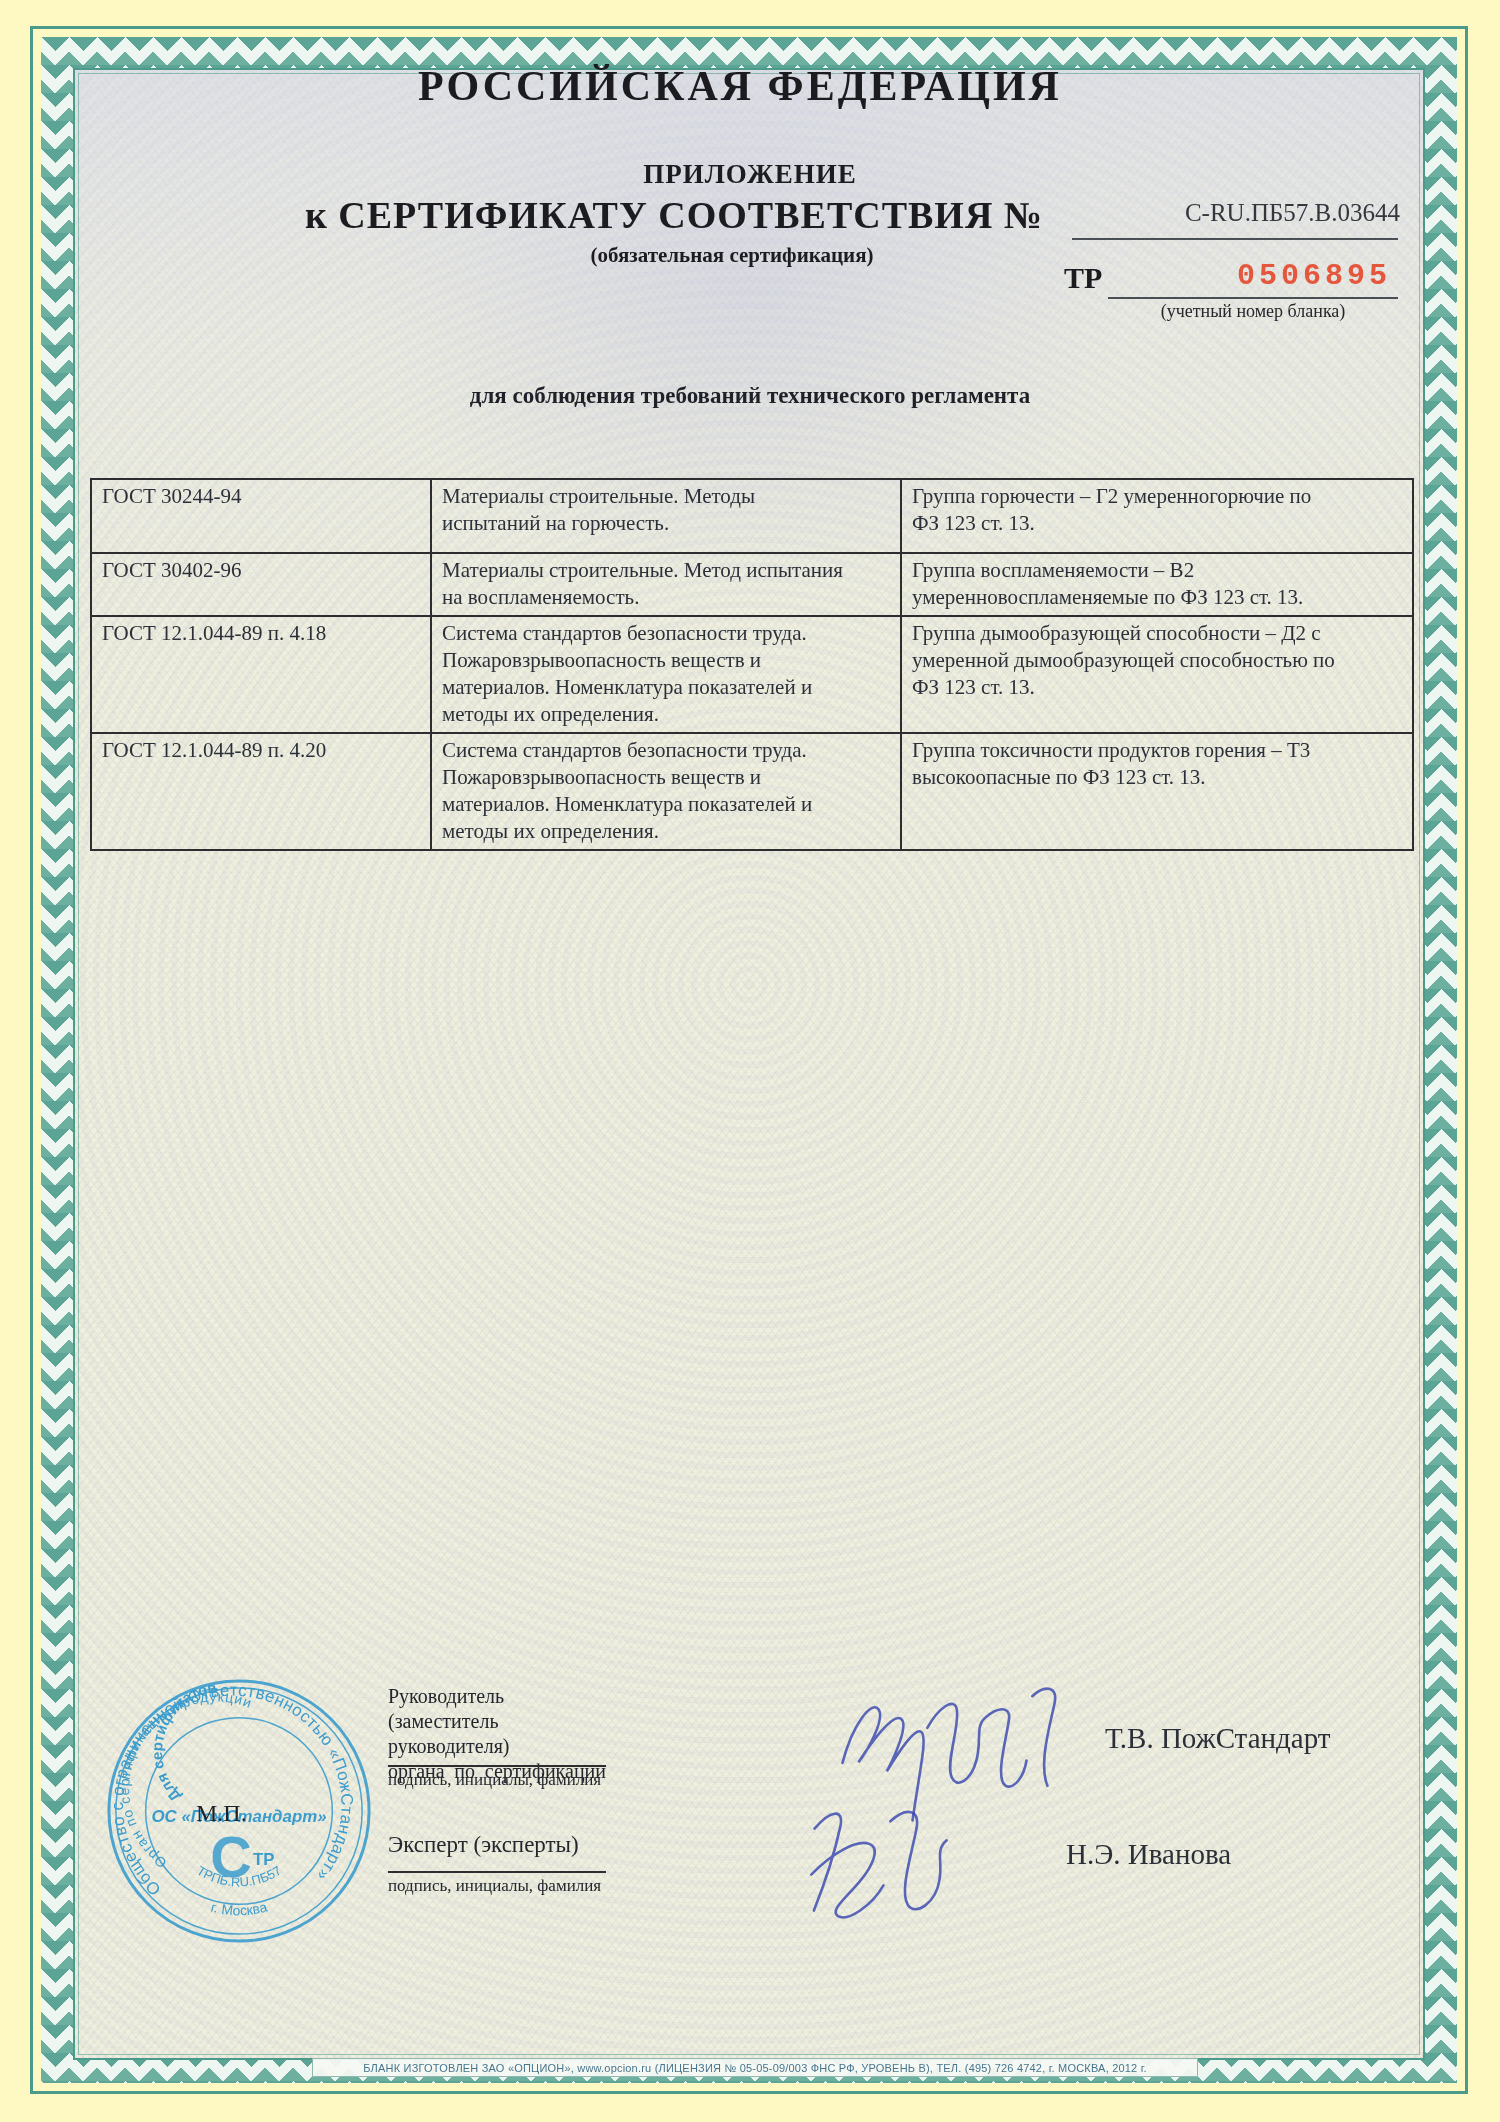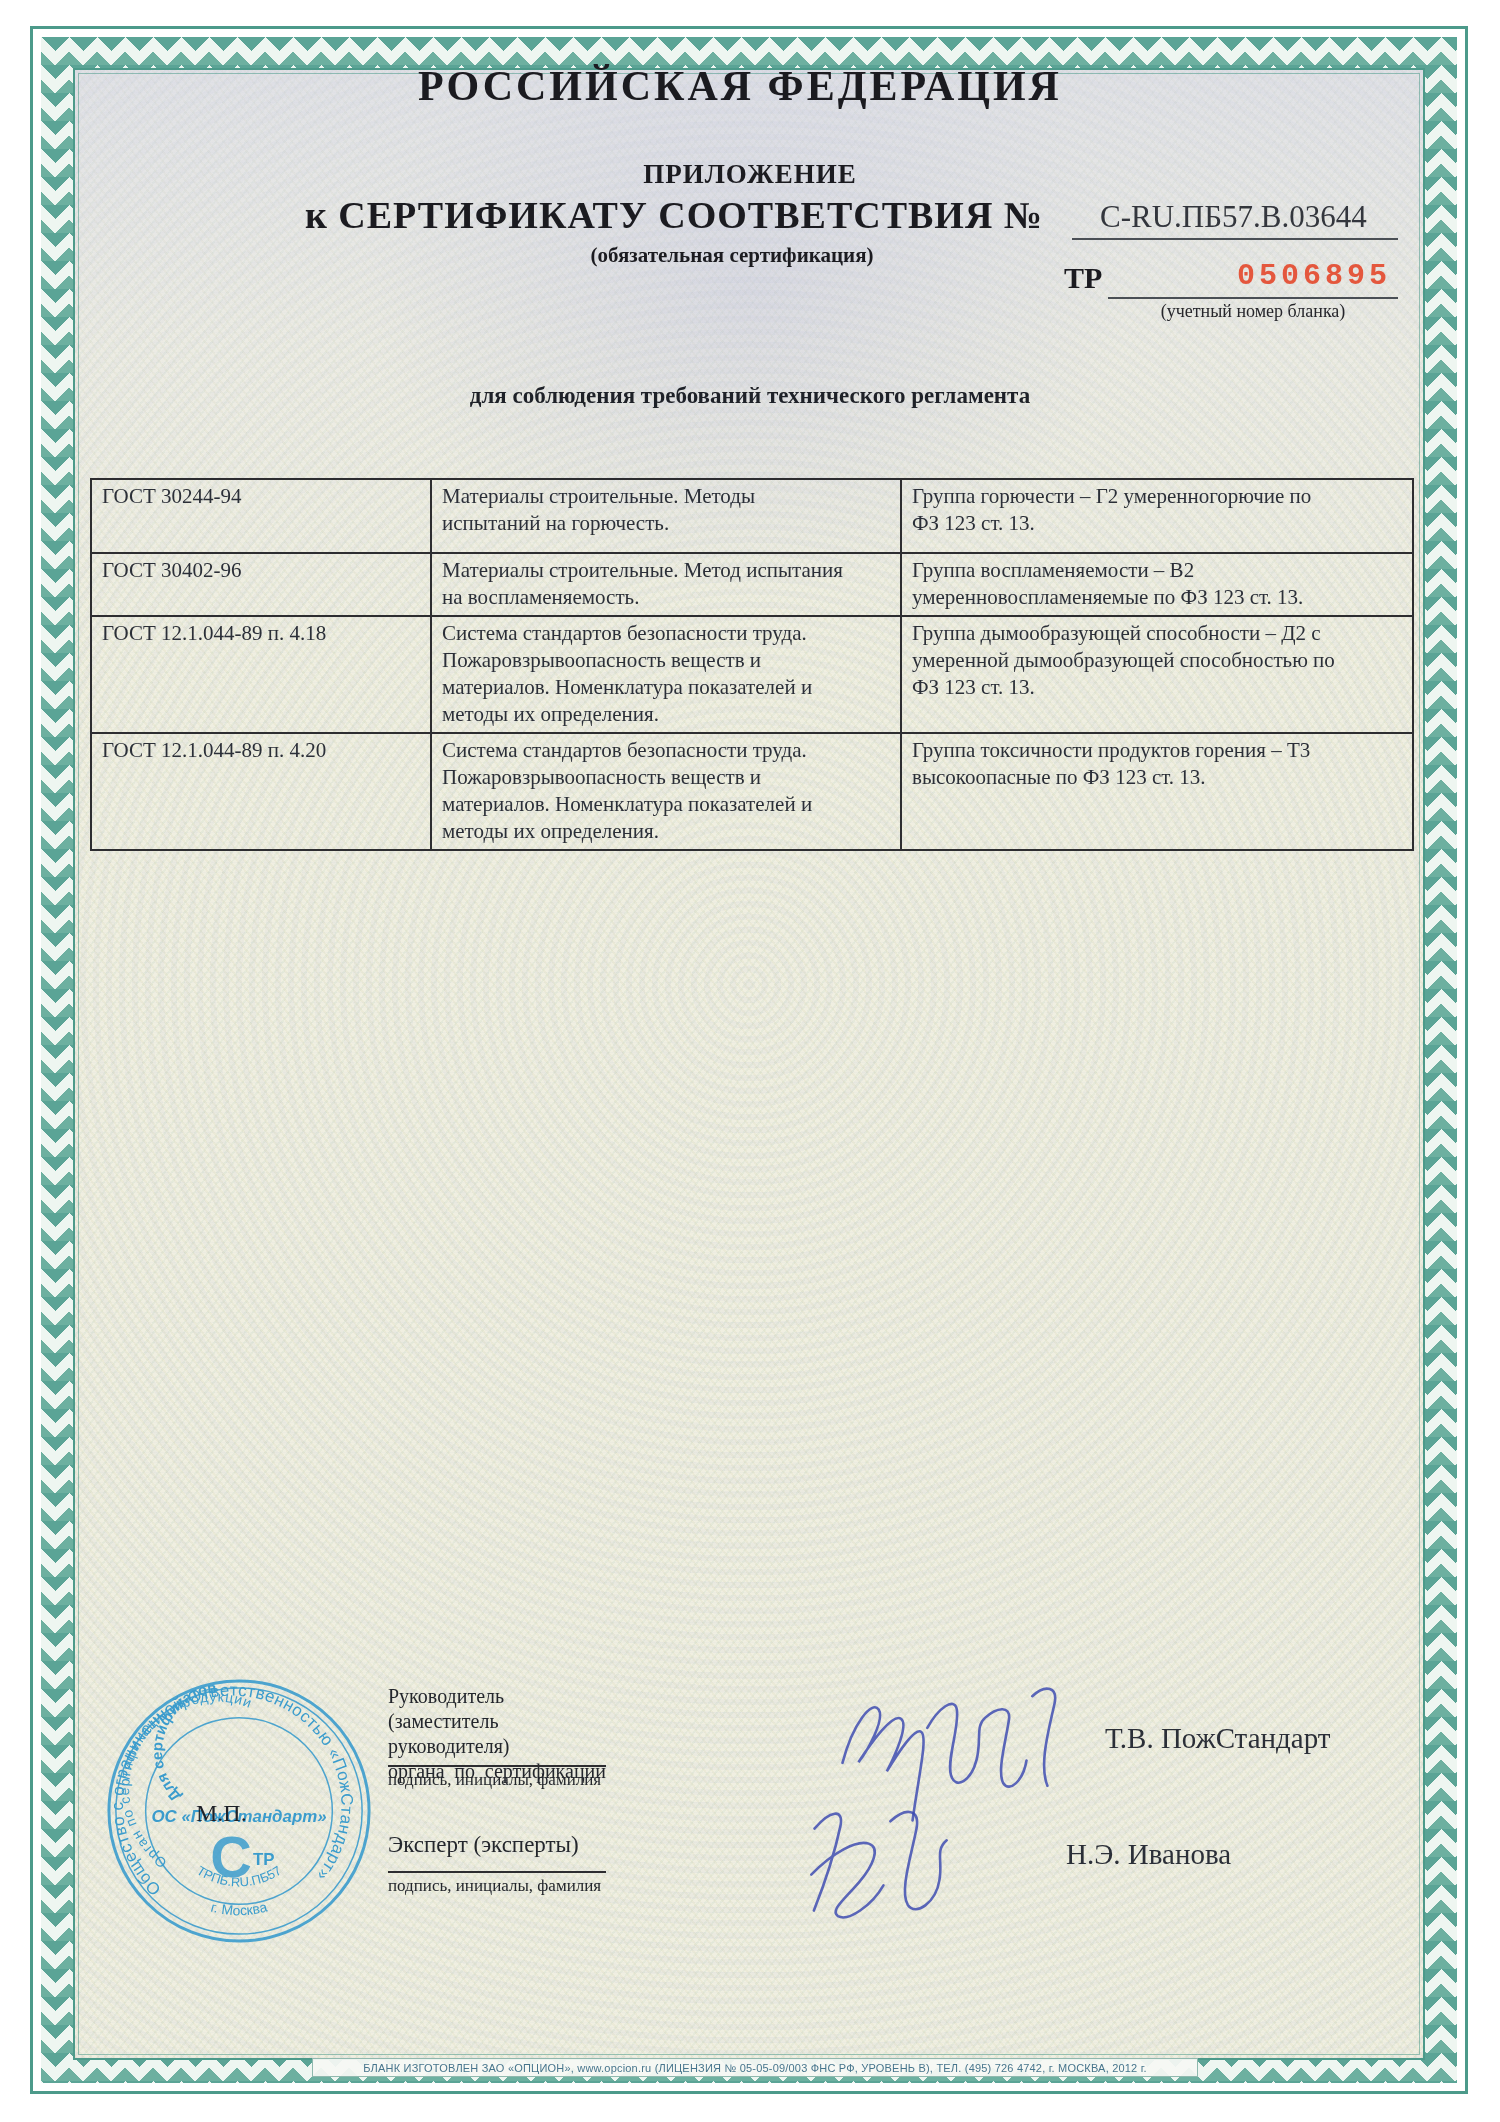--- a/index.html
+++ b/index.html
@@ -1,18 +1,18 @@
 <!DOCTYPE html>
 <html><head>
 <meta charset="utf-8">
 <style>
   html,body{margin:0;padding:0;background:#e9e9e7;}
   .page{
     position:relative; width:1500px; height:2122px; margin:0 auto;
-    background:#ffffff; overflow:hidden;
+    background:#fef9c3; overflow:hidden;
     font-family:"Liberation Serif", serif; color:#26262b;
   }
   
   .frame-outer{
     position:absolute; left:30px; top:26px; right:32px; bottom:28px;
     border:3px solid #4c9a8a; z-index:0;
   }
   .frame-band{
     position:absolute; left:41px; top:37px; right:43px; bottom:39px;
     background-color:#eef6f1;
@@ -41,21 +41,21 @@
   .content-bg::before{
     content:""; position:absolute; inset:3px;
     border:1px solid rgba(76,154,138,0.55); pointer-events:none;
   }
   
   .abs{position:absolute; z-index:3;}
   .country-title{left:0;right:20px;top:62px;text-align:center;font-size:42px;font-weight:bold;letter-spacing:3px;color:#1b1b20;}
   .attachment-title{left:0;right:0;top:159px;text-align:center;font-size:27px;font-weight:bold;letter-spacing:1px;color:#1b1b20;}
   .cert-title{left:0;top:193px;width:1348px;text-align:center;font-size:38px;font-weight:bold;letter-spacing:1px;color:#1b1b20;}
   .cert-subtitle{left:0;top:243px;width:1464px;text-align:center;font-size:21px;font-weight:bold;color:#1b1b20;}
-  .cert-number{left:1100px;top:199px;width:300px;text-align:left;font-size:31px;color:#33363d;}
+  .cert-number{left:1100px;top:199px;width:300px;text-align:right;font-size:25px;color:#33363d;}
   .cert-number-line{left:1072px;top:238px;width:326px;border-top:2px solid #4a4f55;height:0;}
   .tr-label{left:1064px;top:261px;font-size:30px;font-weight:bold;color:#1b1b20;}
   .blank-number{left:1179px;top:259px;width:270px;text-align:center;
     font-family:"Liberation Mono", monospace;font-size:30px;font-weight:bold;
     letter-spacing:4px;color:#e4573d;}
   .blank-line{left:1108px;top:297px;width:290px;border-top:2px solid #4a4f55;height:0;}
   .blank-caption{left:1108px;top:301px;width:290px;text-align:center;font-size:18px;color:#26262b;}
   .section-heading{left:0;right:0;top:378px;text-align:center;font-size:23px;font-weight:bold;line-height:35px;color:#1e2128;}
   
   .standards-table{

